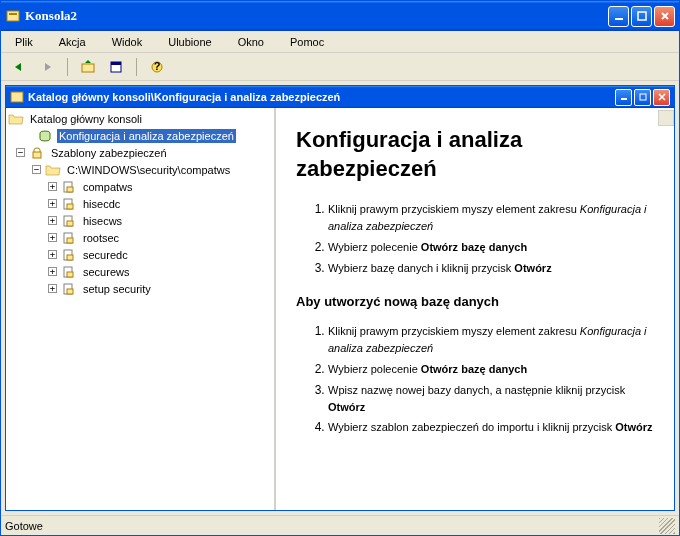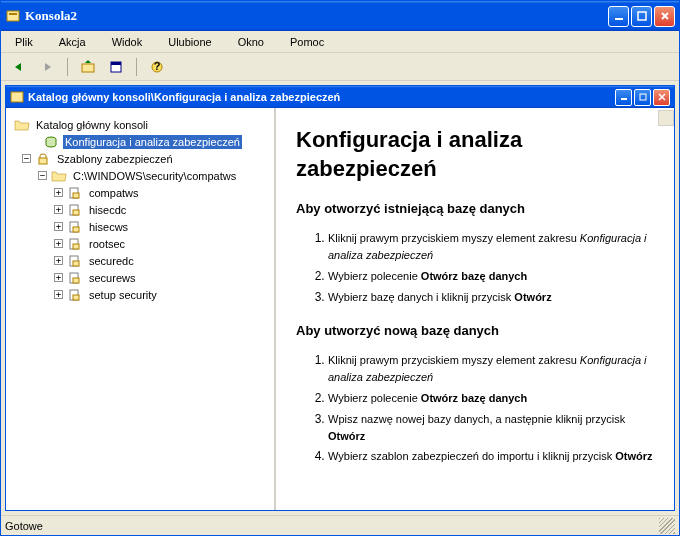--- a/index.html
+++ b/index.html
@@ -26,21 +26,21 @@
 .client { flex: 1; padding: 4px; display: flex; flex-direction: column; }
 
 .child-window { flex: 1; border: 1px solid #0054e3; background: white; display: flex; flex-direction: column; }
 .child-titlebar { height: 22px; background: linear-gradient(to bottom, #3c8cf0 0%, #0054e3 8%, #0054e3 92%, #003dc0 100%); display: flex; align-items: center; padding: 0 4px; color: white; }
 .child-titlebar-icon { width: 14px; height: 14px; margin-right: 4px; }
 .child-titlebar-text { font-weight: bold; font-size: 11px; flex: 1; }
 .child-titlebar-buttons { display: flex; gap: 2px; }
 .child-titlebar-btn { width: 17px; height: 17px; border: 1px solid white; border-radius: 2px; display: flex; align-items: center; justify-content: center; color: white; font-weight: bold; font-size: 9px; cursor: pointer; }
 
 .splitter-container { flex: 1; display: flex; background: white; }
-.tree-pane { width: 270px; border-right: 2px solid #d4d0c8; background: white; overflow: auto; padding: 8px; }
+.tree-pane { width: 270px; border-right: 2px solid #d4d0c8; background: white; overflow: auto; padding: 2px; }
 .content-pane { flex: 1; background: white; overflow: auto; padding: 18px 20px; position: relative; }
 .scrollbar-stub { position: absolute; right: 0; top: 2px; width: 16px; height: 16px; background: #ece9d8; border: 1px solid #d4d0c8; }
 
 .tree-node { display: flex; align-items: center; height: 17px; white-space: nowrap; cursor: pointer; }
 .tree-indent { display: inline-block; }
 .tree-toggle { width: 9px; height: 9px; border: 1px solid #919191; background: white; display: inline-flex; align-items: center; justify-content: center; font-size: 9px; line-height: 1; margin-right: 4px; cursor: pointer; font-family: monospace; }
 .tree-toggle-space { width: 13px; display: inline-block; }
 .tree-icon { width: 16px; height: 14px; margin-right: 4px; display: inline-flex; align-items: center; justify-content: center; }
 .tree-label { padding: 1px 2px; }
 .tree-label.selected { background: #316ac5; color: white; }
@@ -283,21 +283,20 @@
                 </svg>
               </span>
             <span class="tree-label">setup security</span>
           </div>
 
         </div>
 
         <div class="content-pane">
           <div class="scrollbar-stub"></div>
           <h1>Konfiguracja i analiza zabezpieczeń</h1>
-          <h2>Aby otworzyć istniejącą bazę danych</h2>
           <ol>
             <li><span>Kliknij prawym przyciskiem myszy element zakresu </span><span class="italic">Konfiguracja i analiza zabezpieczeń</span></li>
             <li><span>Wybierz polecenie </span><b>Otwórz bazę danych</b></li>
             <li><span>Wybierz bazę danych i kliknij przycisk </span><b>Otwórz</b></li>
           </ol>
           <h2>Aby utworzyć nową bazę danych</h2>
           <ol>
             <li><span>Kliknij prawym przyciskiem myszy element zakresu </span><span class="italic">Konfiguracja i analiza zabezpieczeń</span></li>
             <li><span>Wybierz polecenie </span><b>Otwórz bazę danych</b></li>
             <li><span>Wpisz nazwę nowej bazy danych, a następnie kliknij przycisk </span><b>Otwórz</b></li>

